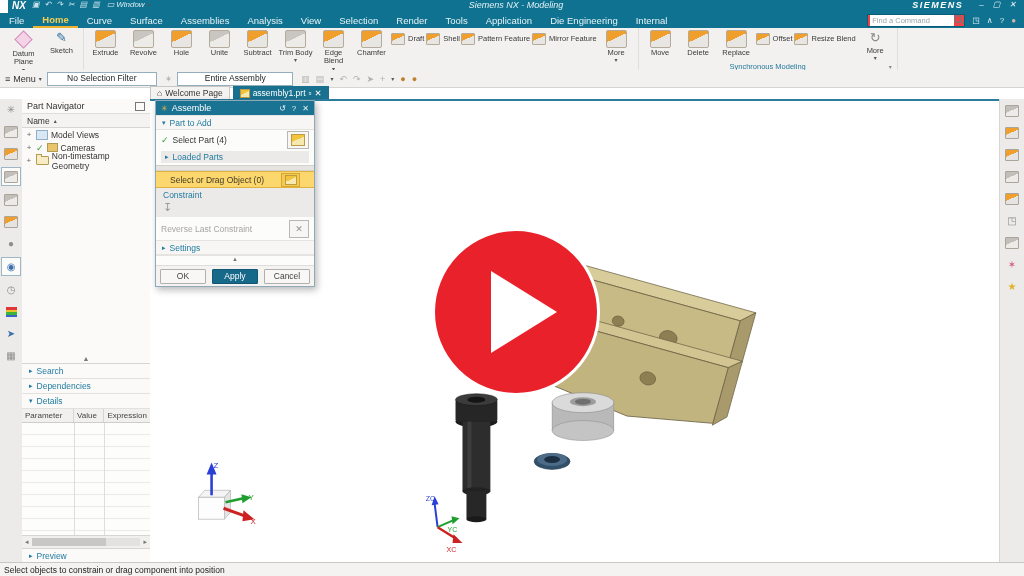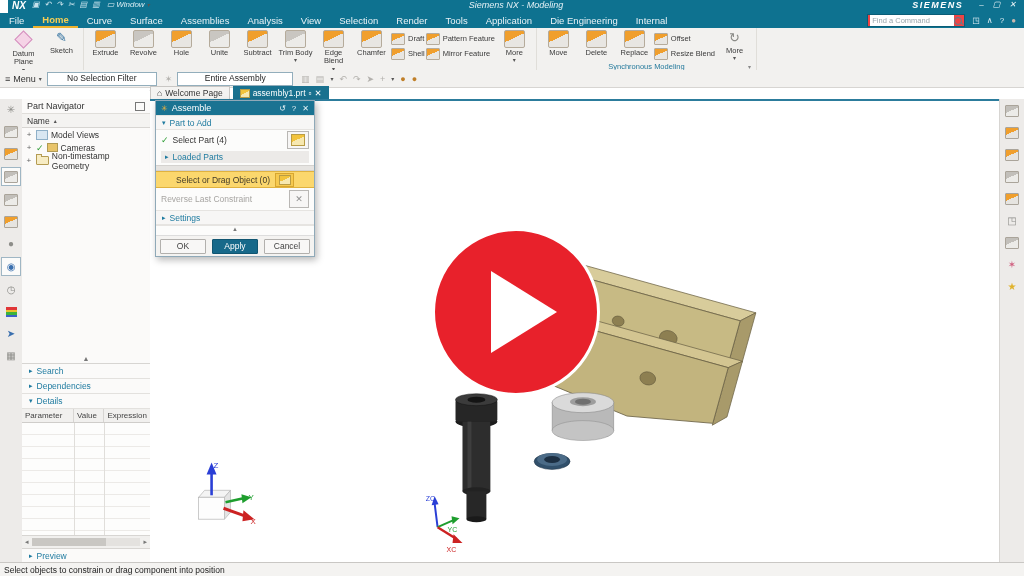--- a/index.html
+++ b/index.html
@@ -12,41 +12,41 @@
   .win{margin-left:7px;display:flex;gap:2px;align-items:center;font-size:8px;}
   .apptitle{position:absolute;left:0;right:0;text-align:center;font-size:9px;color:#e2f0f5;pointer-events:none;}
   .brand{margin-left:auto;font-weight:bold;letter-spacing:1.5px;font-size:9px;color:#fff;z-index:2;}
   .winctl{display:flex;gap:9px;margin:0 8px 0 16px;font-size:8px;z-index:2;color:#eef6f9;}
   
   .menurow{position:absolute;top:13px;height:15px;left:0;right:0;background:#0e7290;display:flex;
     align-items:stretch;color:#e8f2f6;font-size:9.5px;}
   .mtab{padding:0 9px;display:flex;align-items:center;}
   .mtab.active{color:#f6ce54;border-bottom:2px solid #edb22c;font-weight:bold;}
   .mright{margin-left:auto;display:flex;align-items:center;gap:7px;margin-right:8px;}
-  .findwrap{background:#ef4444;height:11px;display:flex;align-items:center;padding:0 2px;border:1px solid #0a5d77;}
+  .findwrap{background:#ef4444;height:11px;display:flex;align-items:flex-start;padding:0 2px;border:1px solid #0a5d77;}
   .find{width:80px;height:9px;font-size:7.5px;border:none;outline:none;color:#333;}
   .find::placeholder{color:#9aa6ac;}
   .mag{width:6px;height:6px;border:1.3px solid #5b7f90;border-radius:50%;position:relative;display:inline-block;}
   .mag::after{content:"";position:absolute;width:4px;height:1.3px;background:#5b7f90;transform:rotate(45deg);right:-3px;bottom:-1px;}
   .mico{font-size:8px;color:#e4f0f5;}
   .dot{color:#c9b7ad;}
   
   .ribbon{position:absolute;top:28px;height:42px;left:0;right:0;background:#f2f1ef;
     border-bottom:1px solid #d7d5d2;display:flex;align-items:stretch;padding-left:2px;}
   .rgroup{display:flex;flex-direction:column;border-right:1px solid #e0ded9;padding:1px 3px 0;position:relative;}
   .ritems{flex:1;display:flex;align-items:flex-start;gap:1px;}
   .rbig{width:37px;display:flex;flex-direction:column;align-items:center;font-size:7.5px;color:#3a3a3a;
     text-align:center;line-height:1.1;padding-top:1px;}
   .bc{width:19px;height:16px;border:1px solid #b5ab9b;border-radius:2px;
     background:linear-gradient(155deg,#f09f2d 0 45%,#e8e6e2 45%);margin-bottom:1px;flex:0 0 auto;}
   .bc.gray{background:linear-gradient(155deg,#c9c6c1 0 45%,#ecebe8 45%);}
   .datumic{width:11px;height:11px;background:#f5d3e6;border:1px solid #d48fbe;transform:rotate(45deg);margin:3px 0 4px;}
   .sketchic{font-size:13px;color:#2f6f9e;line-height:15px;height:17px;}
   .refreshic{font-size:13px;color:#8a8a86;line-height:15px;height:17px;}
-  .rstack{display:flex;flex-direction:column;gap:2px;padding-top:3px;}
+  .rstack{display:flex;flex-direction:row;gap:2px;padding-top:3px;}
   .rsmall{display:flex;align-items:center;gap:3px;font-size:7.5px;color:#3a3a3a;height:13px;white-space:nowrap;}
   .sc{width:12px;height:10px;border:1px solid #b5ab9b;border-radius:1px;flex:0 0 auto;
     background:linear-gradient(155deg,#f09f2d 0 45%,#e8e6e2 45%);}
   .gname{height:11px;font-size:7.5px;color:#257a9c;text-align:center;position:relative;padding:0 10px;}
   .glnch{position:absolute;right:2px;bottom:1px;font-size:6px;color:#8a8a8a;}
   .dd{font-size:6px;color:#555;}
   
   .toolbar2{position:absolute;top:70px;height:17px;left:0;right:0;background:#f2f1ef;border-bottom:1px solid #d7d5d2;
     display:flex;align-items:center;font-size:9px;color:#333;gap:5px;padding-left:5px;}
   .menu-btn{display:flex;gap:3px;align-items:center;}
@@ -122,21 +122,21 @@
     border-top:1px solid #e6e4e1;border-bottom:1px solid #e6e4e1;background:#f7f6f5;}
   .drow{display:flex;align-items:center;padding:0 5px;gap:4px;}
   .h20{height:20px;} .h22{height:22px;}
   .btnsq{width:20px;height:16px;border:1px solid #b9b7b4;background:#f7f6f5;display:flex;align-items:center;
     justify-content:center;margin-left:auto;}
   .ycube{width:12px;height:10px;border:1px solid #b99c45;background:linear-gradient(155deg,#f2c33c 0 45%,#f7e8b0 45%);}
   .drow-loaded{height:12px;background:#eceae8;color:#1f7ba0;display:flex;gap:4px;align-items:center;
     padding:0 4px;margin:1px 5px 2px;}
   .ddiv{height:4px;background:#e6e4e1;border-top:1px solid #d4d2cf;border-bottom:1px solid #d4d2cf;}
   .dhl{height:15px;background:#fbd76d;border-top:1px solid #e0b23f;border-bottom:1px solid #e0b23f;
-    display:flex;align-items:center;padding:0 20px;color:#413a28;}
+    display:flex;align-items:center;padding:0 14px;color:#413a28;}
   .hlbtn{margin-left:auto;width:17px;height:12px;background:#f6c94f;border:1px solid #d8a62f;display:flex;
     align-items:center;justify-content:center;}
   .hlbtn .ycube{width:10px;height:8px;}
   .dconstraint{background:#eceae8;padding:2px 7px 3px;margin:0 0 1px;}
   .clabel{color:#1f7ba0;}
   .cicon{font-size:11px;color:#9c9a96;margin-top:1px;}
   .drev{color:#a7a5a2;}
   .revbtn{margin-left:auto;width:18px;height:16px;border:1px solid #b9b7b4;background:#f7f6f5;color:#919191;
     display:flex;align-items:center;justify-content:center;font-size:9px;}
   .dcollapse{height:9px;text-align:center;font-size:6px;color:#777;border-top:1px solid #e6e4e1;}
@@ -583,20 +583,24 @@
       <span class="sarr">▸</span>
       <span>Loaded Parts</span>
     </div>
     <div class="ddiv"></div>
     <div class="dhl">
       <span>Select or Drag Object (0)</span>
       <span class="hlbtn">
           <span class="ycube"></span>
         </span>
     </div>
+    <div class="dconstraint">
+      <div class="clabel">Constraint</div>
+      <div class="cicon">↧</div>
+    </div>
     <div class="drow h22 drev">
       <span>Reverse Last Constraint</span>
       <span class="revbtn">
         <span>✕</span>
       </span>
     </div>
     <div class="dsec">
       <span class="sarr">▸</span>
       <span>Settings</span>
     </div>

